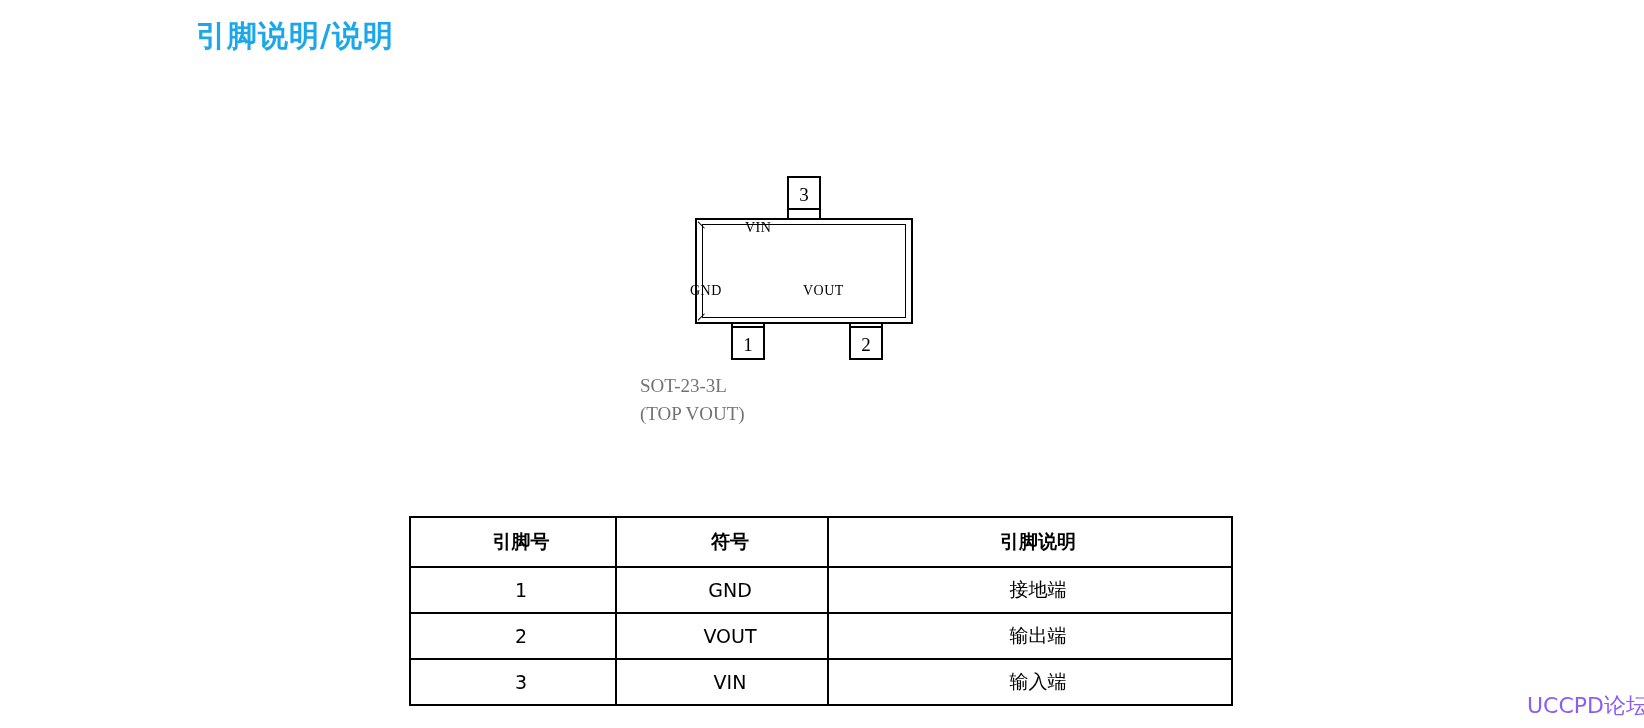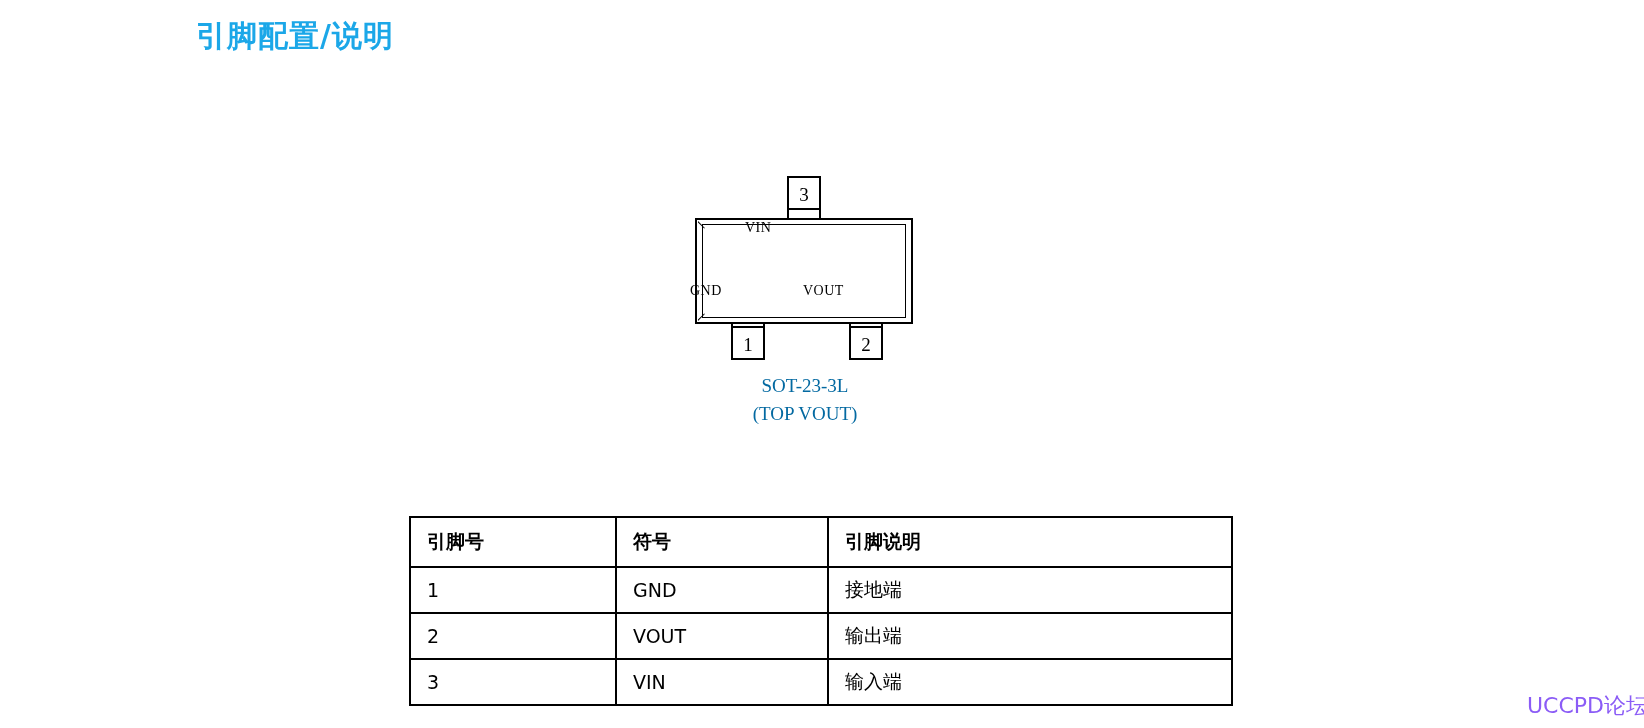--- a/index.html
+++ b/index.html
@@ -130,40 +130,40 @@
   .pin-box.p3 { left: 147px; top: 16px;  width: 34px; height: 34px; padding-top: 7px; }
   .pin-box.p1 { left: 91px;  top: 166px; width: 34px; height: 34px; padding-top: 7px; }
   .pin-box.p2 { left: 209px; top: 166px; width: 34px; height: 34px; padding-top: 7px; }
 
   
   #package-caption {
     position: absolute;
     left: 0;
     top: 212px;
     width: 330px;
-    text-align: center;
+    text-align: left;
     font-family: "Liberation Serif", serif;
     font-size: 19px;
     line-height: 1.45;
-    color: #0369a1;
+    color: #737373;
   }
 
   
   #pin-table {
     position: absolute;
     left: 409px;
     top: 516px;
     border-collapse: collapse;
     background: #ffffff;
   }
   #pin-table th,
   #pin-table td {
     border: 2px solid #000000;
     padding: 0 0 0 16px;
-    text-align: left;
+    text-align: center;
     vertical-align: middle;
     height: 44px;
     font-size: 19px;
     color: #000000;
     font-weight: normal;
   }
   #pin-table thead th {
     font-family: "DejaVu Sans", sans-serif;
     font-weight: bold;
     height: 48px;
@@ -183,21 +183,21 @@
     top: 691px;
     font-family: "DejaVu Sans", sans-serif;
     font-size: 22px;
     color: #f7e36b;
     white-space: nowrap;
   }
 </style>
 </head>
 <body style="background: rgb(255, 255, 255);">
 
-<div id="page-title" style="color: rgb(27, 167, 232);">引脚配置/说明</div>
+<div id="page-title" style="color: rgb(27, 167, 232);">引脚说明/说明</div>
 
 <div id="package-figure">
 
   <div class="lead top"></div>
   <div class="pin-box p3">3</div>
 
   <div class="chip-body">
     <div class="chip-body-inner"></div>
     <div class="bevel tl"></div>
     <div class="bevel tr"></div>

